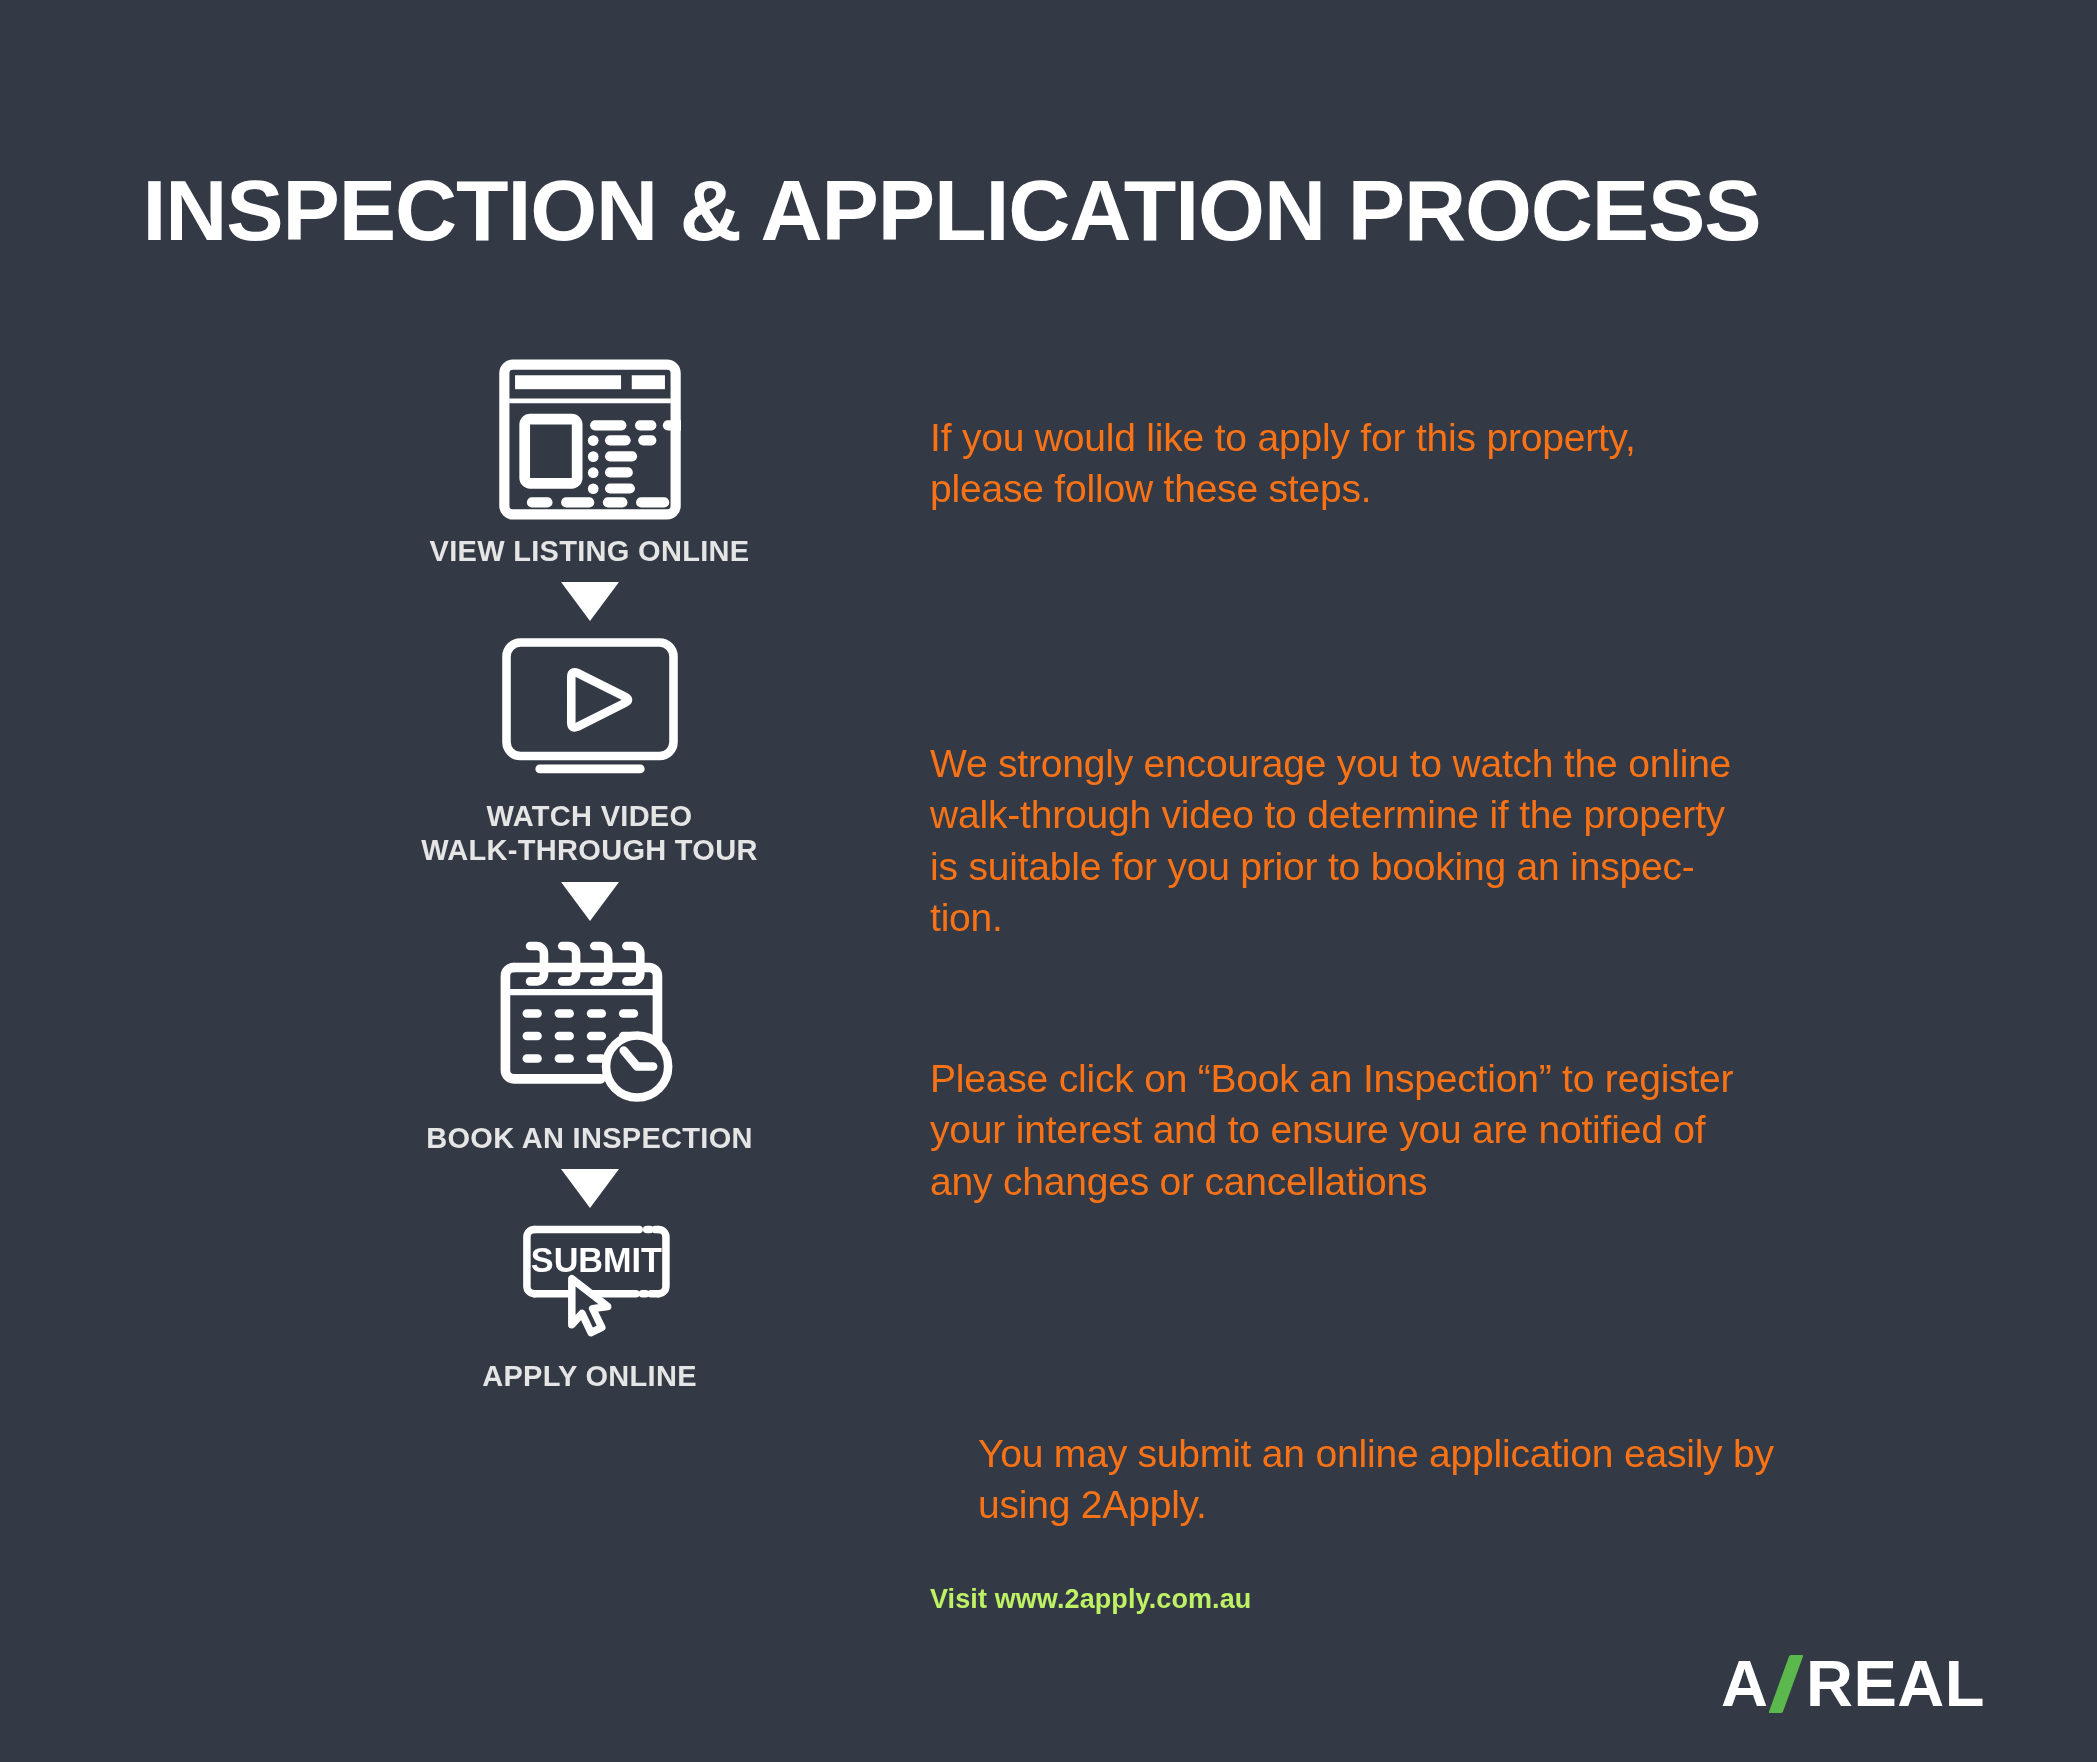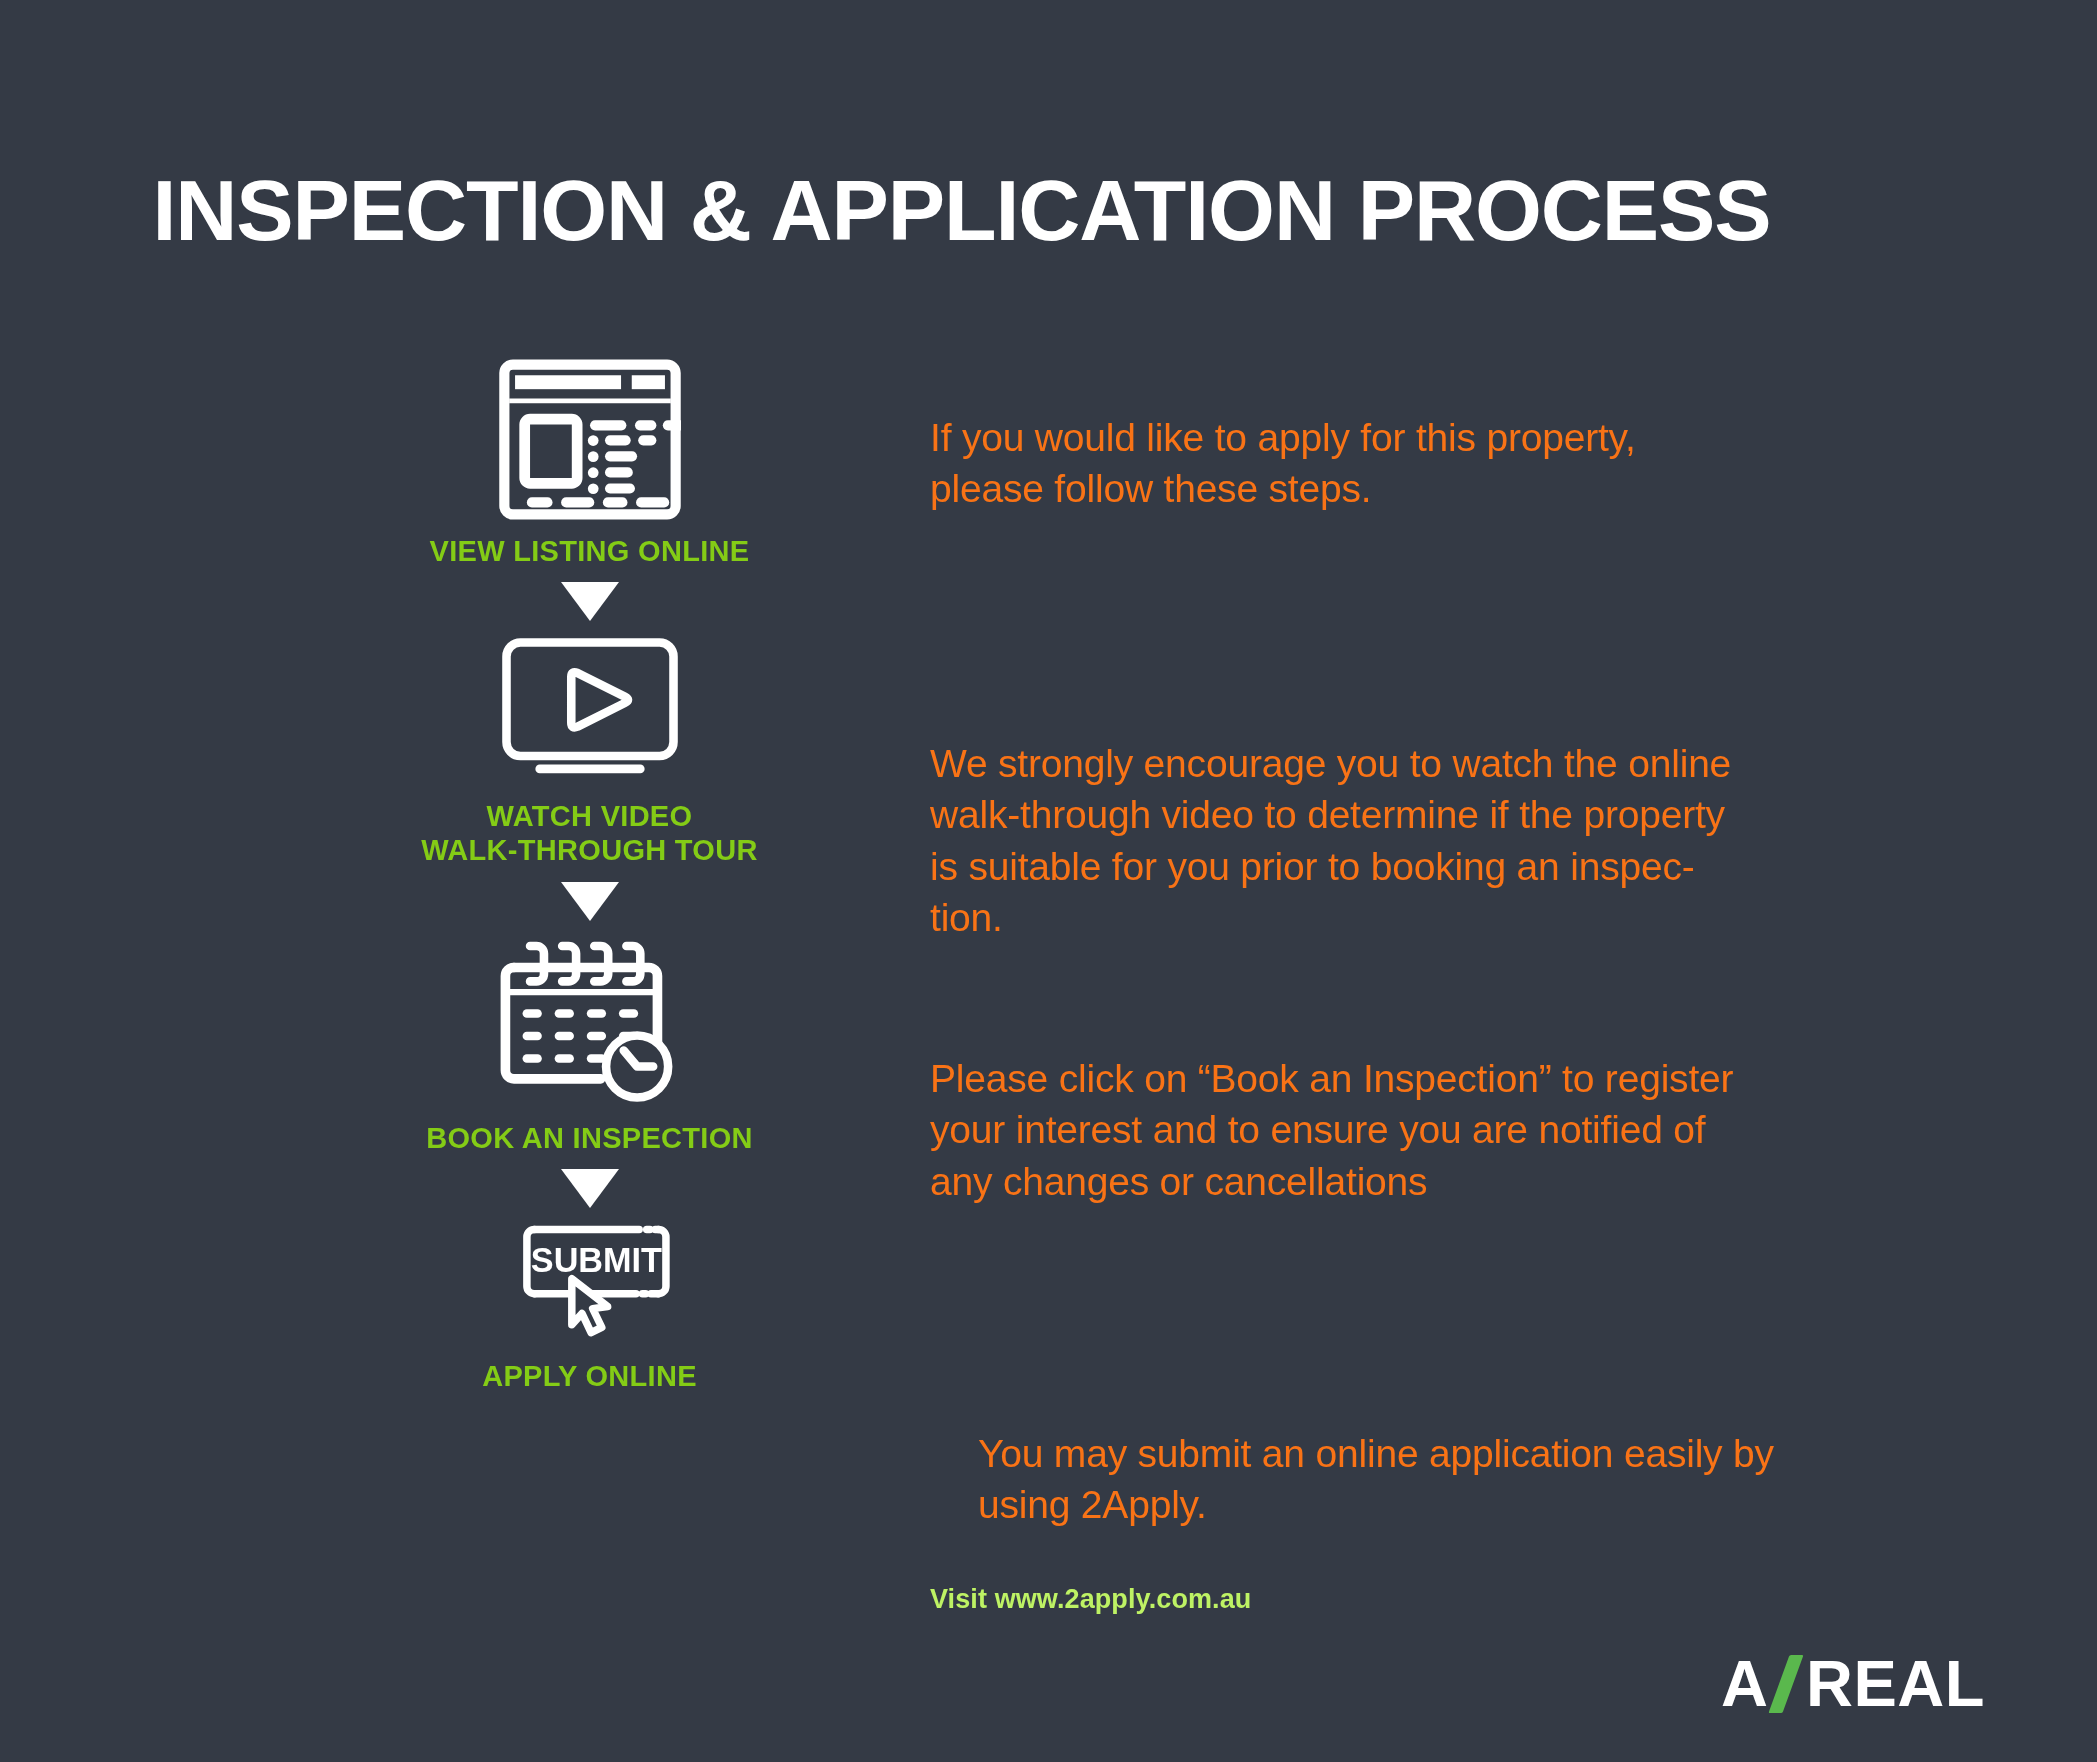--- a/index.html
+++ b/index.html
@@ -14,21 +14,21 @@
     position: relative;
     width: 2097px;
     height: 1762px;
     background: #343a45;
     overflow: hidden;
   }
 
   
   .title {
     position: absolute;
-    left: 10px;
+    left: 0;
     top: 161px;
     width: 1903px;
     text-align: center;
     color: #ffffff;
     font-size: 86px;
     font-weight: bold;
     letter-spacing: -1.1px;
     white-space: nowrap;
   }
 
@@ -47,21 +47,21 @@
   }
 
   .icon-wrap {
     display: flex;
     align-items: center;
     justify-content: center;
   }
 
   .step-label {
     margin-top: 14px;
-    color: #84cc16;
+    color: #e5e5e5;
     font-size: 29px;
     font-weight: bold;
     letter-spacing: 0.3px;
     text-align: center;
     line-height: 1.18;
     white-space: pre-line;
   }
 
   .arrow {
     width: 0;

